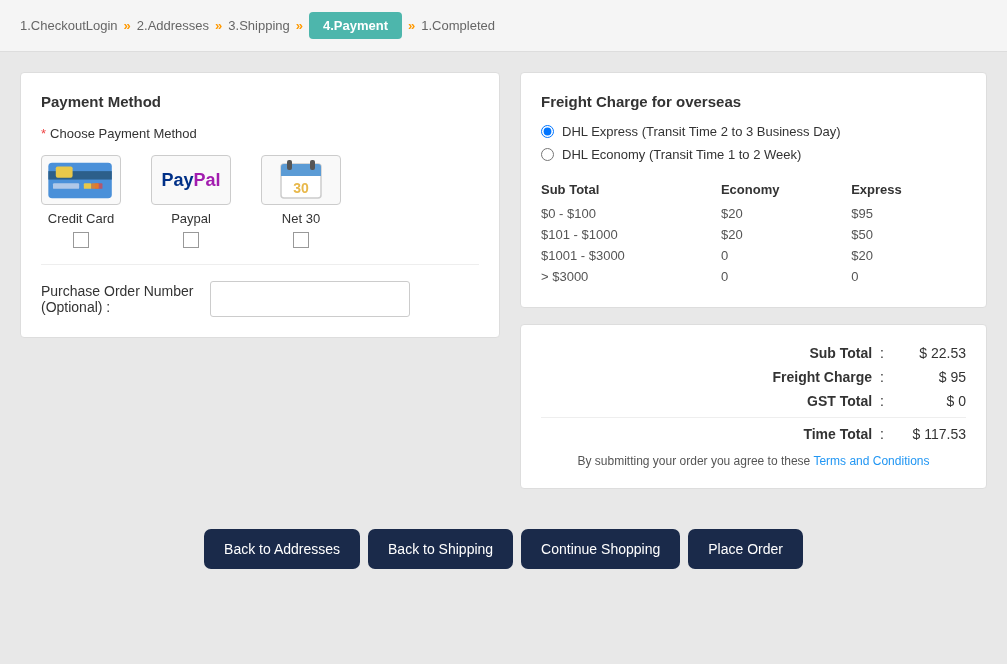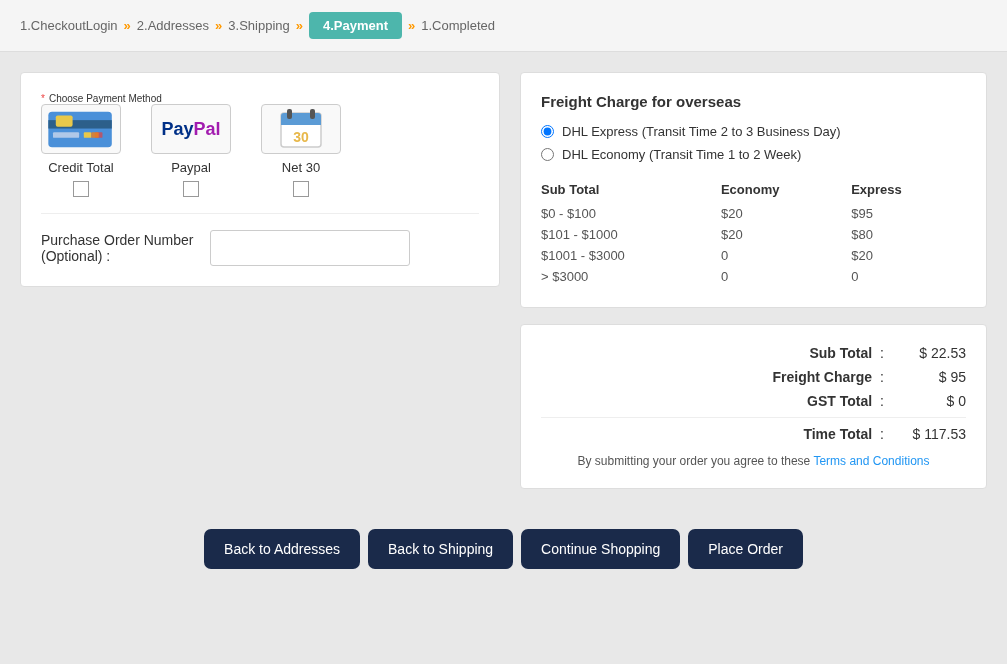--- a/index.html
+++ b/index.html
@@ -66,21 +66,22 @@
       margin-bottom: 16px;
       color: #333;
     }
 
     .required-label {
       color: #e44;
       margin-right: 4px;
     }
 
     .choose-label {
-      font-size: 10px;
+      font-size: 13px;
+      margin-bottom: 14px;
     }
 
     
     .payment-methods {
       display: flex;
       gap: 30px;
       align-items: flex-start;
       margin-bottom: 10px;
     }
     .payment-option {
@@ -286,40 +287,41 @@
   <span class="breadcrumb-item active">4.Payment</span>
   <span class="breadcrumb-arrow">»</span>
   <span class="breadcrumb-item">1.Completed</span>
 </div>
 
 <div class="main-content">
 
   <div class="left-panel">
 
     <div class="card">
+      <div class="card-title">Payment Method</div>
 
       <div class="choose-label">
         <span class="required-label">*</span><span>Choose Payment Method</span>
       </div>
 
       <div class="payment-methods">
 
         <div class="payment-option">
           <div class="payment-icon-box">
             <svg class="cc-icon" viewBox="0 0 70 45">
               <rect x="0" y="4" width="68" height="38" rx="4" fill="#4a90d9"></rect>
               <rect x="0" y="13" width="68" height="9" fill="#2c5f8a"></rect>
               <rect x="5" y="26" width="28" height="6" rx="1" fill="#b0c8e8"></rect>
               <rect x="8" y="8" width="18" height="12" rx="2" fill="#e8c84a"></rect>
               <rect x="38" y="26" width="8" height="6" rx="1" fill="#e8c84a"></rect>
               <rect x="50" y="26" width="8" height="6" rx="1" fill="#e04040" opacity="0.7"></rect>
               <rect x="46" y="26" width="8" height="6" rx="1" fill="#e88020" opacity="0.85"></rect>
             </svg>
           </div>
-          <span class="payment-label">Credit Total</span>
+          <span class="payment-label">Credit Card</span>
           <input type="checkbox" class="payment-checkbox" style="">
         </div>
 
         <div class="payment-option">
           <div class="payment-icon-box">
             <span class="paypal-text">Pay<span>Pal</span></span>
           </div>
           <span class="payment-label">Paypal</span>
           <input type="checkbox" class="payment-checkbox" style="">
         </div>
@@ -375,21 +377,21 @@
         </thead>
         <tbody>
           <tr>
             <td>$0 - $100</td>
             <td>$20</td>
             <td>$95</td>
           </tr>
           <tr>
             <td>$101 - $1000</td>
             <td>$20</td>
-            <td>$80</td>
+            <td>$50</td>
           </tr>
           <tr>
             <td>$1001 - $3000</td>
             <td>0</td>
             <td>$20</td>
           </tr>
           <tr>
             <td>&gt; $3000</td>
             <td>0</td>
             <td>0</td>

